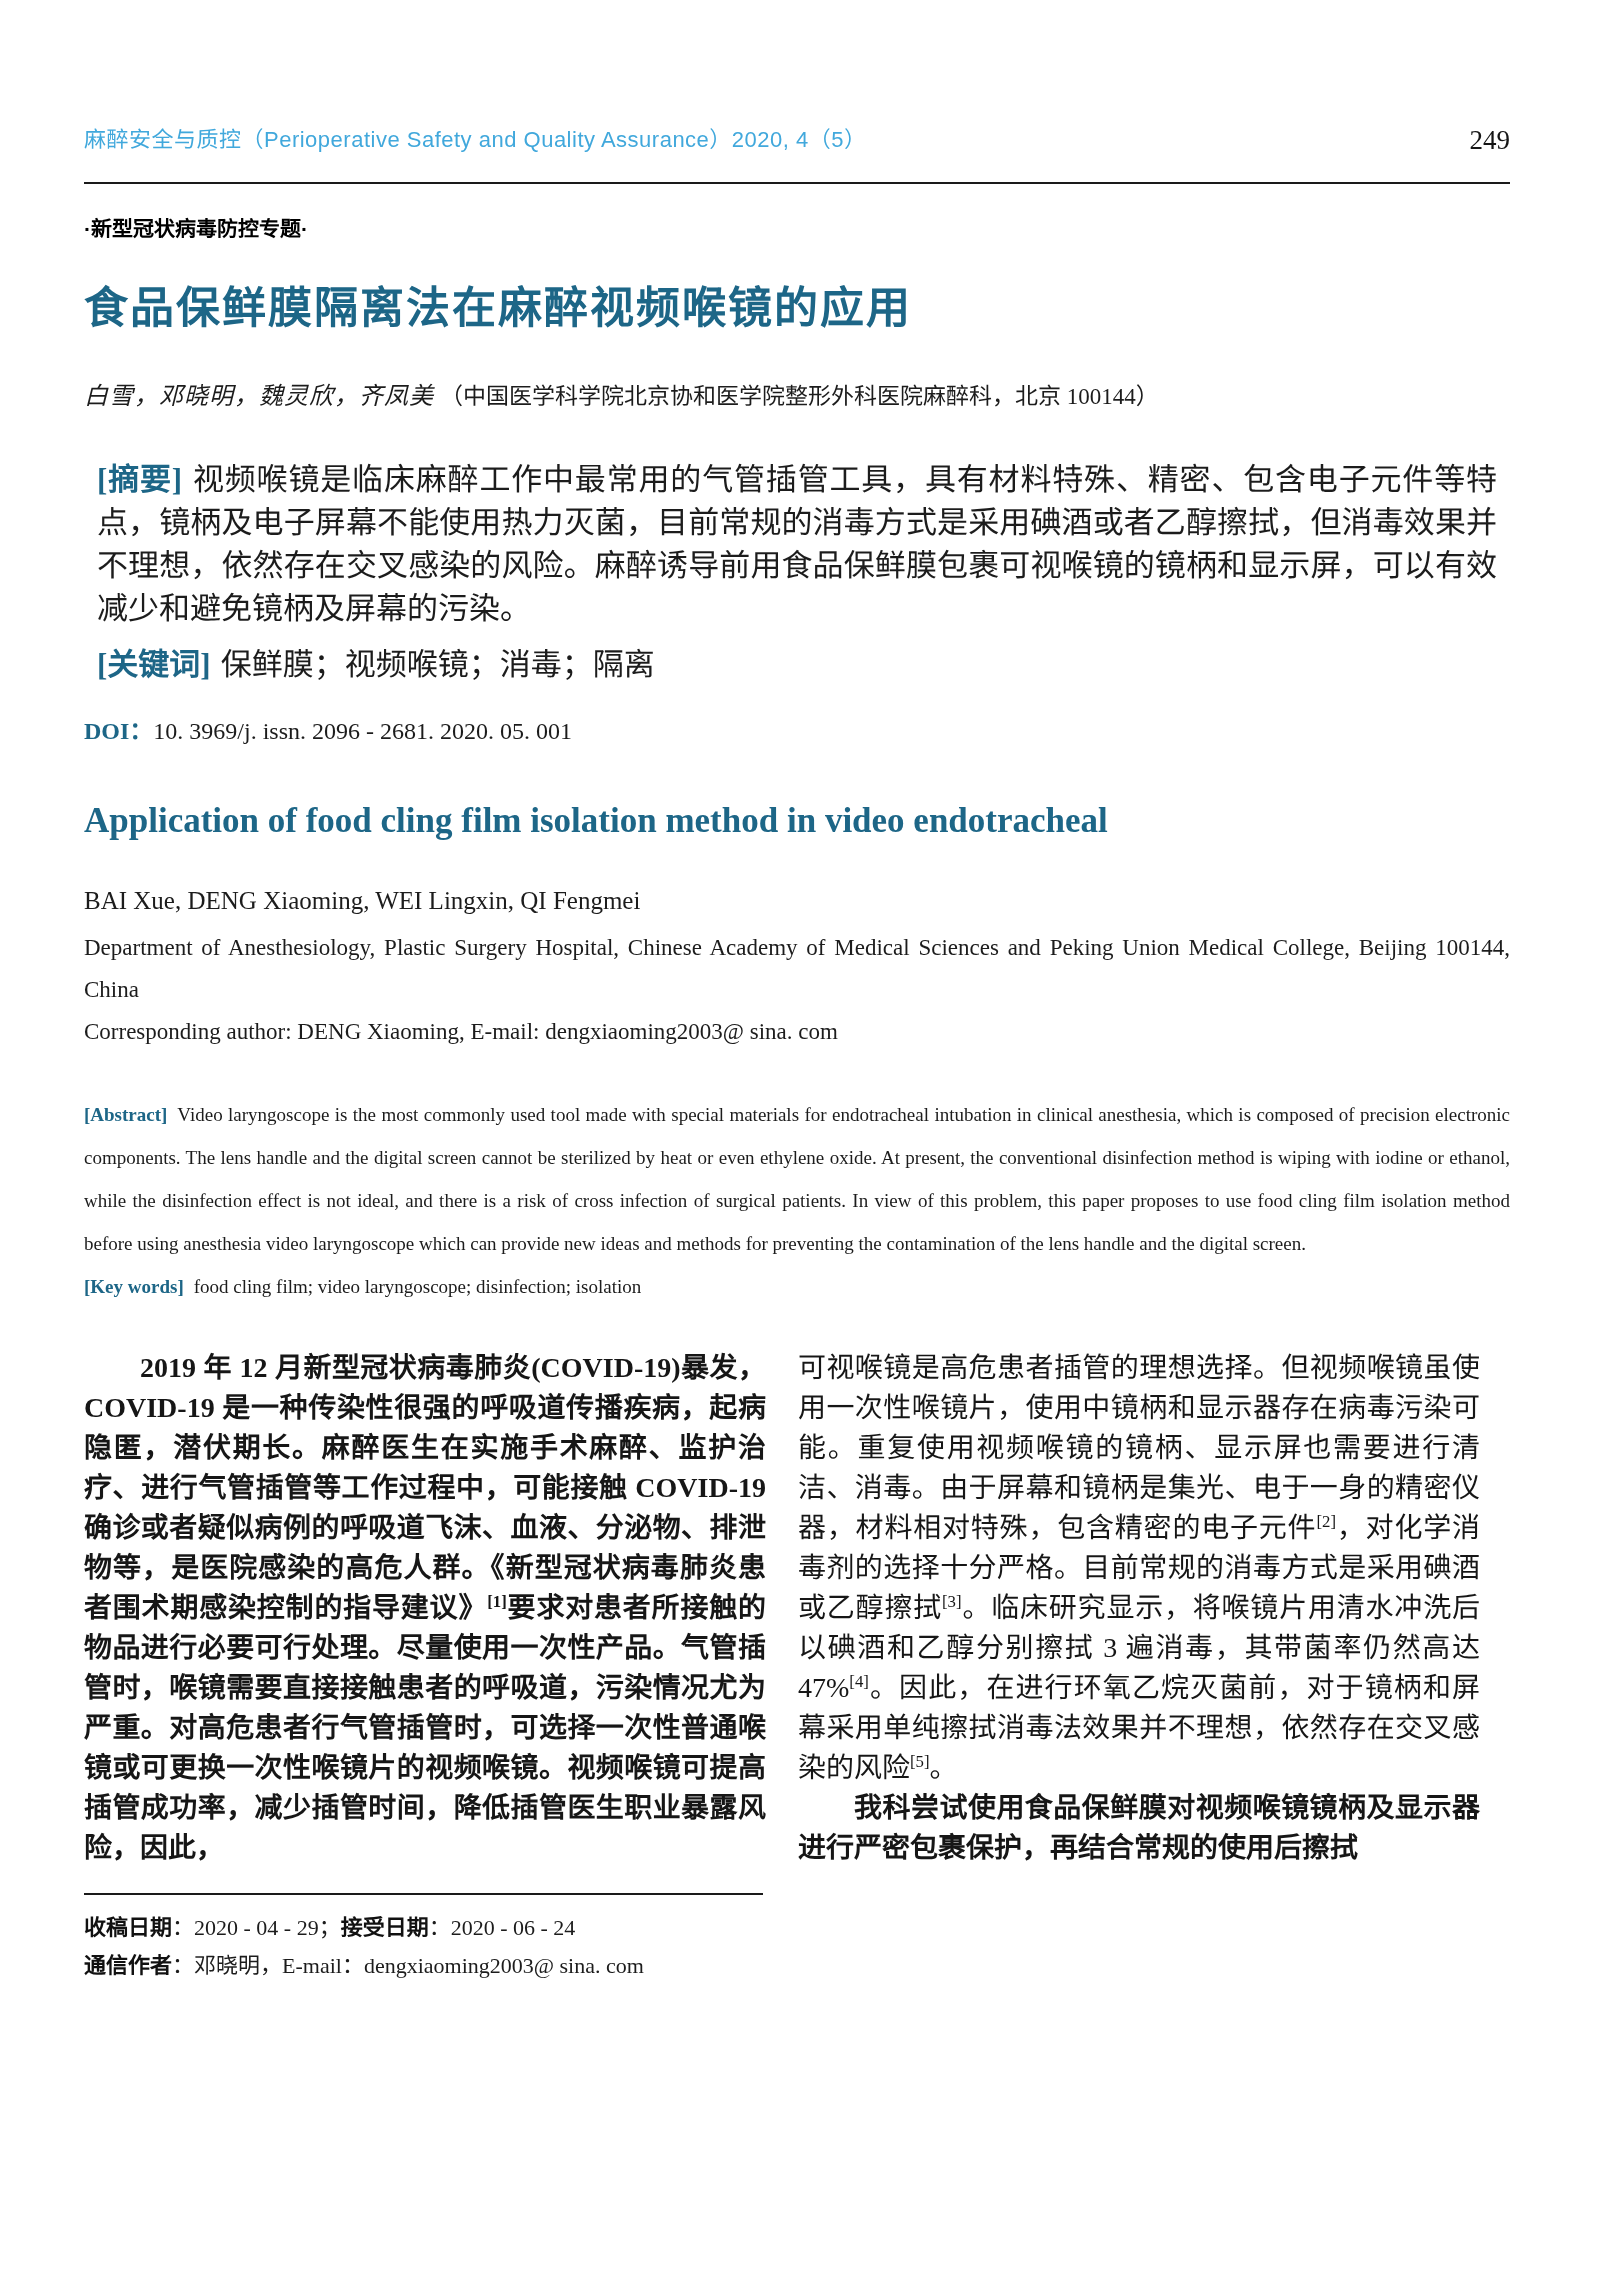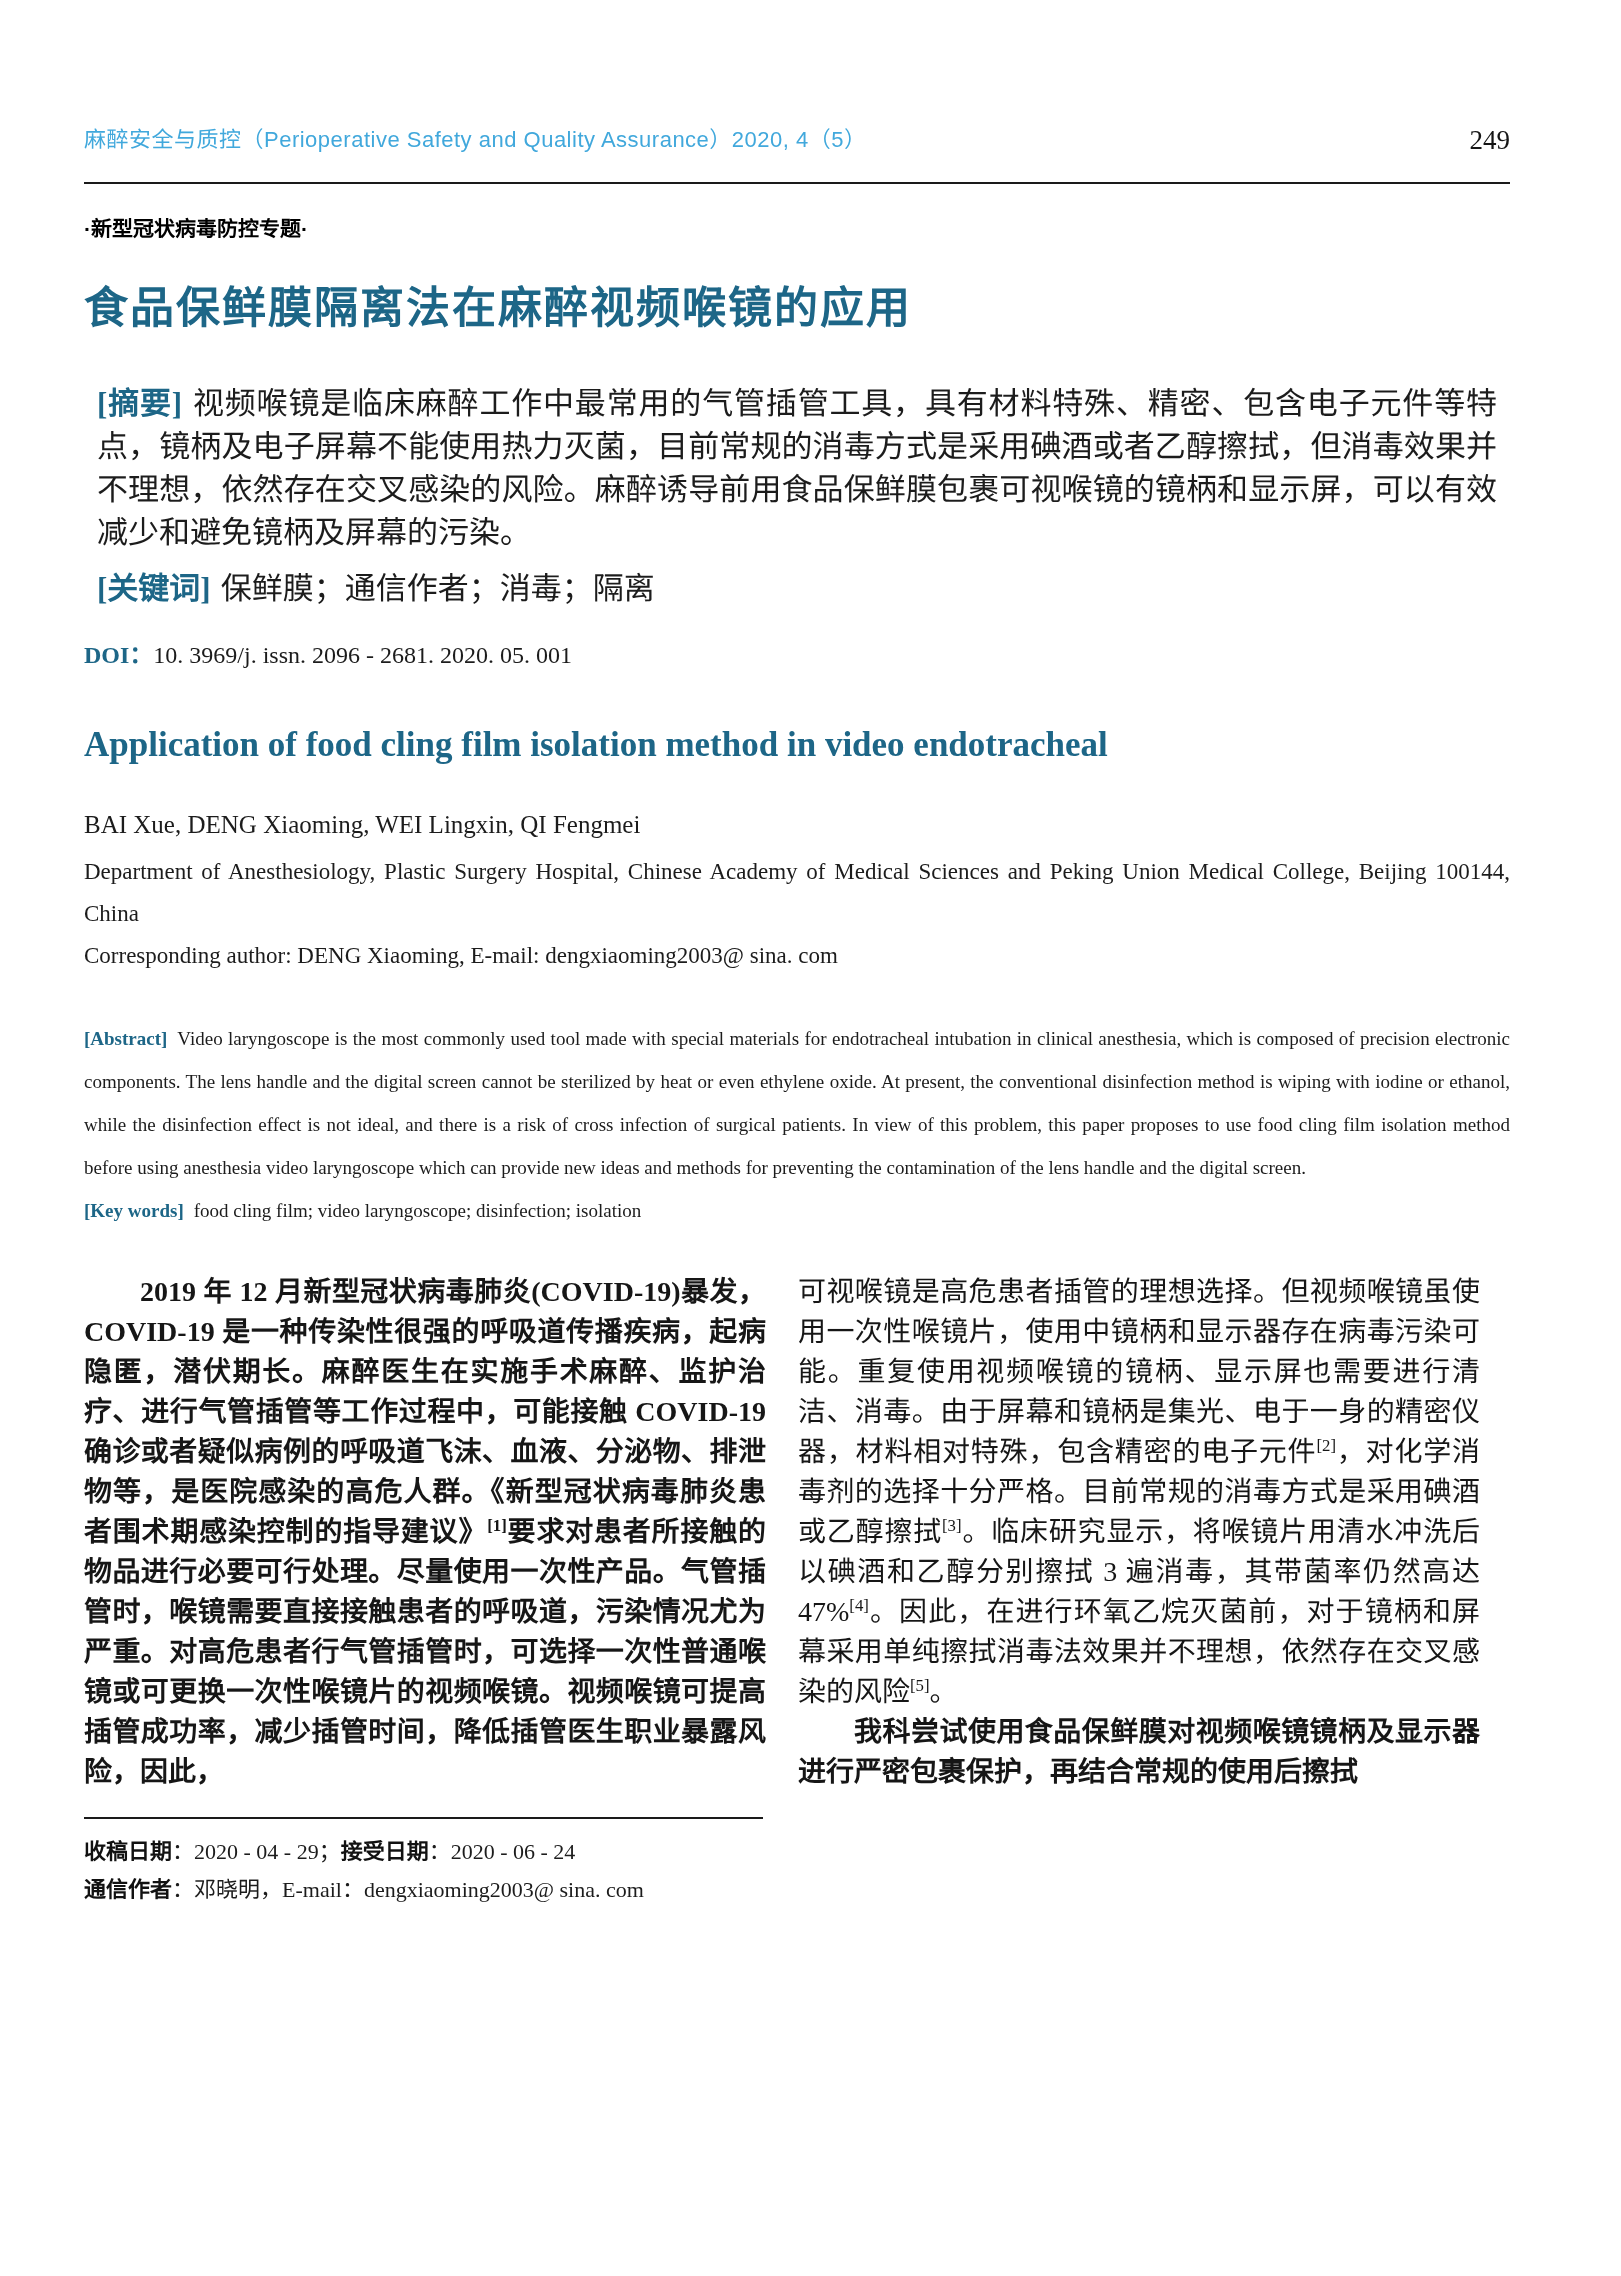--- a/index.html
+++ b/index.html
@@ -97,27 +97,31 @@
   <header class="page-header">
     <span class="journal-line">麻醉安全与质控（Perioperative Safety and Quality Assurance）2020, 4（5）</span>
     <span class="page-number">249</span>
   </header>
   <hr class="header-rule">
 
   <div class="topic">·新型冠状病毒防控专题·</div>
 
   <h1 class="title-cn">食品保鲜膜隔离法在麻醉视频喉镜的应用</h1>
 
+  <div class="authors-cn">
+    <span class="names">白雪，邓晓明，魏灵欣，齐凤美</span>
+    <span class="affil">（中国医学科学院北京协和医学院整形外科医院麻醉科，北京 100144）</span>
+  </div>
 
   <div class="abs-block">
     <p class="para">
       <span class="label-teal">[摘要]</span><span>视频喉镜是临床麻醉工作中最常用的气管插管工具，具有材料特殊、精密、包含电子元件等特点，镜柄及电子屏幕不能使用热力灭菌，目前常规的消毒方式是采用碘酒或者乙醇擦拭，但消毒效果并不理想，依然存在交叉感染的风险。麻醉诱导前用食品保鲜膜包裹可视喉镜的镜柄和显示屏，可以有效减少和避免镜柄及屏幕的污染。</span>
     </p>
     <p class="para">
-      <span class="label-teal">[关键词]</span><span>保鲜膜；通信作者；消毒；隔离</span>
+      <span class="label-teal">[关键词]</span><span>保鲜膜；视频喉镜；消毒；隔离</span>
     </p>
     <p class="doi-line">
       <span class="doi-label">DOI：</span><span>10. 3969/j. issn. 2096 - 2681. 2020. 05. 001</span>
     </p>
   </div>
 
   <h2 class="title-en">Application of food cling film isolation method in video endotracheal</h2>
 
   <div class="authors-en">BAI Xue, DENG Xiaoming, WEI Lingxin, QI Fengmei</div>
   <div class="affil-en">Department of Anesthesiology, Plastic Surgery Hospital, Chinese Academy of Medical Sciences and Peking Union Medical College, Beijing 100144, China</div>

